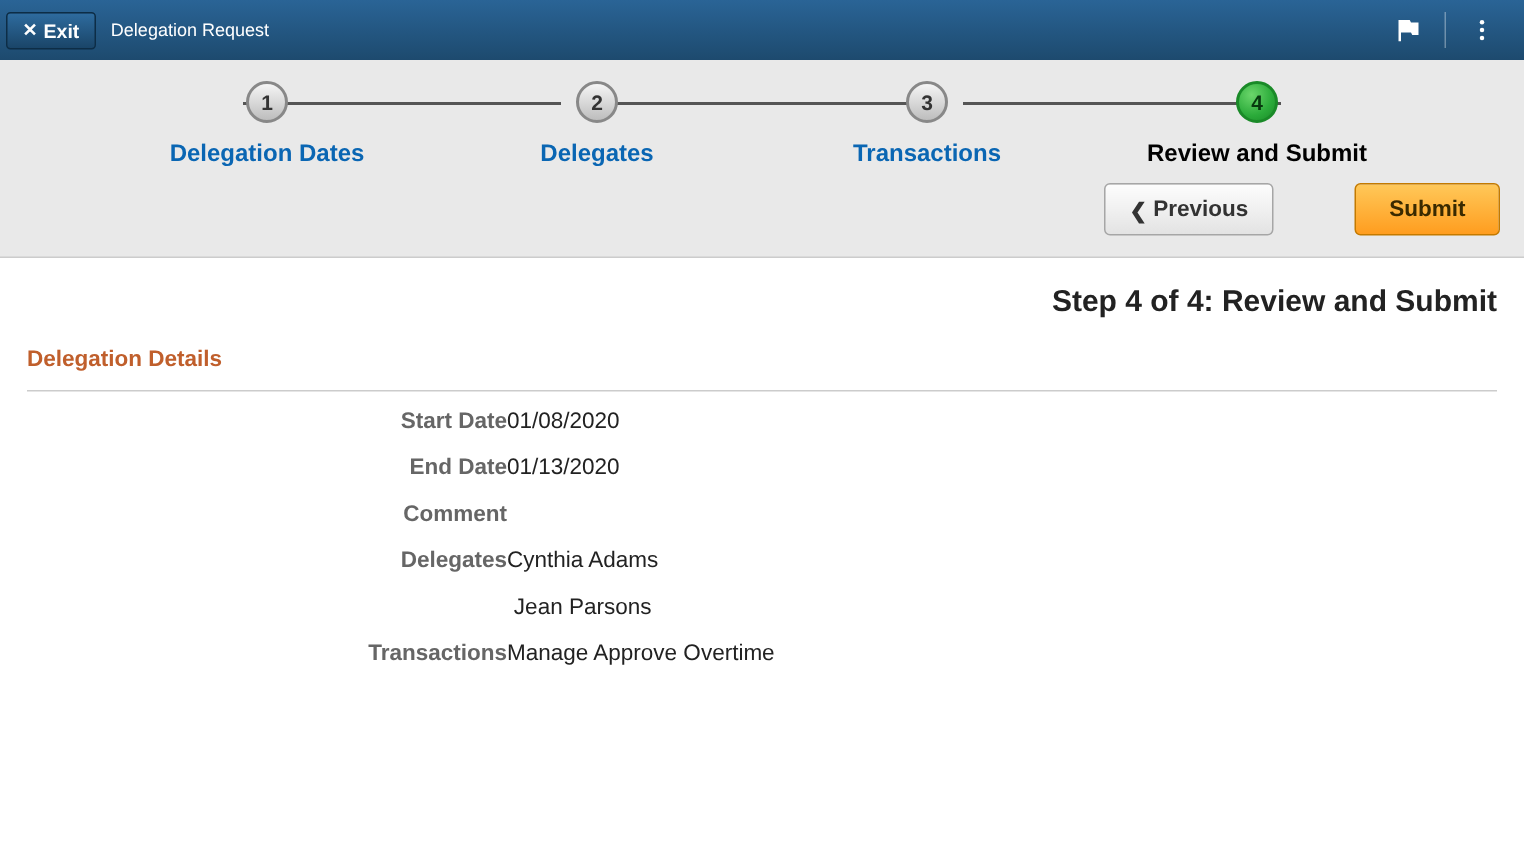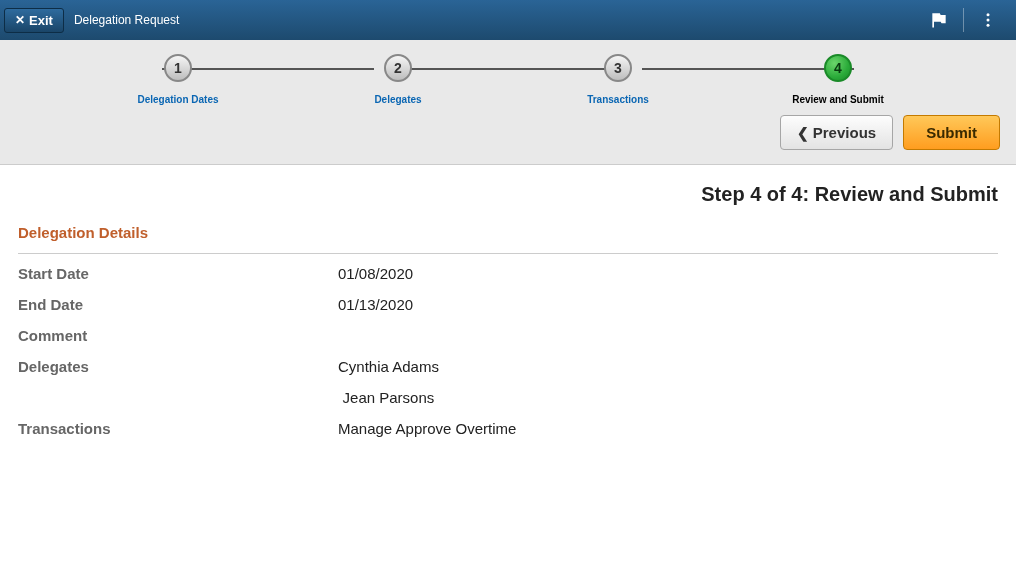--- a/index.html
+++ b/index.html
@@ -101,21 +101,21 @@
       top: 14px;
       height: 2px;
       background: #555;
       z-index: 1;
     }
     .connector-1 { left: calc(12.5% + 14px); right: calc(62.5% + 14px); }
     .connector-2 { left: calc(37.5% + 14px); right: calc(37.5% + 14px); }
     .connector-3 { left: calc(62.5% + 14px); right: calc(12.5% + 14px); }
     .step-label {
       margin-top: 12px;
-      font-size: 10px;
+      font-size: 16px;
       font-weight: bold;
       color: #0a66b3;
       cursor: pointer;
     }
     .step.active .step-label {
       color: #000;
       cursor: default;
     }
     .action-buttons {
       display: flex;
@@ -136,20 +136,21 @@
     .btn-prev {
       background: linear-gradient(to bottom, #fdfdfd 0%, #e3e3e3 100%);
       border: 1px solid #a6a6a6;
       color: #333;
     }
     .btn-submit {
       background: linear-gradient(to bottom, #ffc859 0%, #ff9d1f 100%);
       border: 1px solid #c47a00;
       color: #3a2a00;
       padding: 8px 22px;
+      margin-left: 44px;
     }
     .chevron { font-size: 14px; font-weight: bold; }
     .content {
       padding: 18px 18px;
     }
     .step-heading {
       font-size: 20px;
       font-weight: bold;
       color: #222;
       margin-bottom: 18px;
@@ -163,25 +164,25 @@
       padding-bottom: 12px;
       margin-bottom: 11px;
     }
     .field-row {
       display: flex;
       margin-bottom: 14px;
       align-items: flex-start;
     }
     .field-label {
       width: 320px;
-      text-align: left;
+      text-align: right;
       font-weight: bold;
       color: #666;
       font-size: 15px;
-      padding-right: 10px;
+      padding-right: 0;
     }
     .field-value {
       font-size: 15px;
       color: #222;
     }
     .field-value .multi { margin-bottom: 14px; }
     .field-value .multi:last-child { margin-bottom: 0; text-align: center; }
   </style>
 </head>
 <body>

